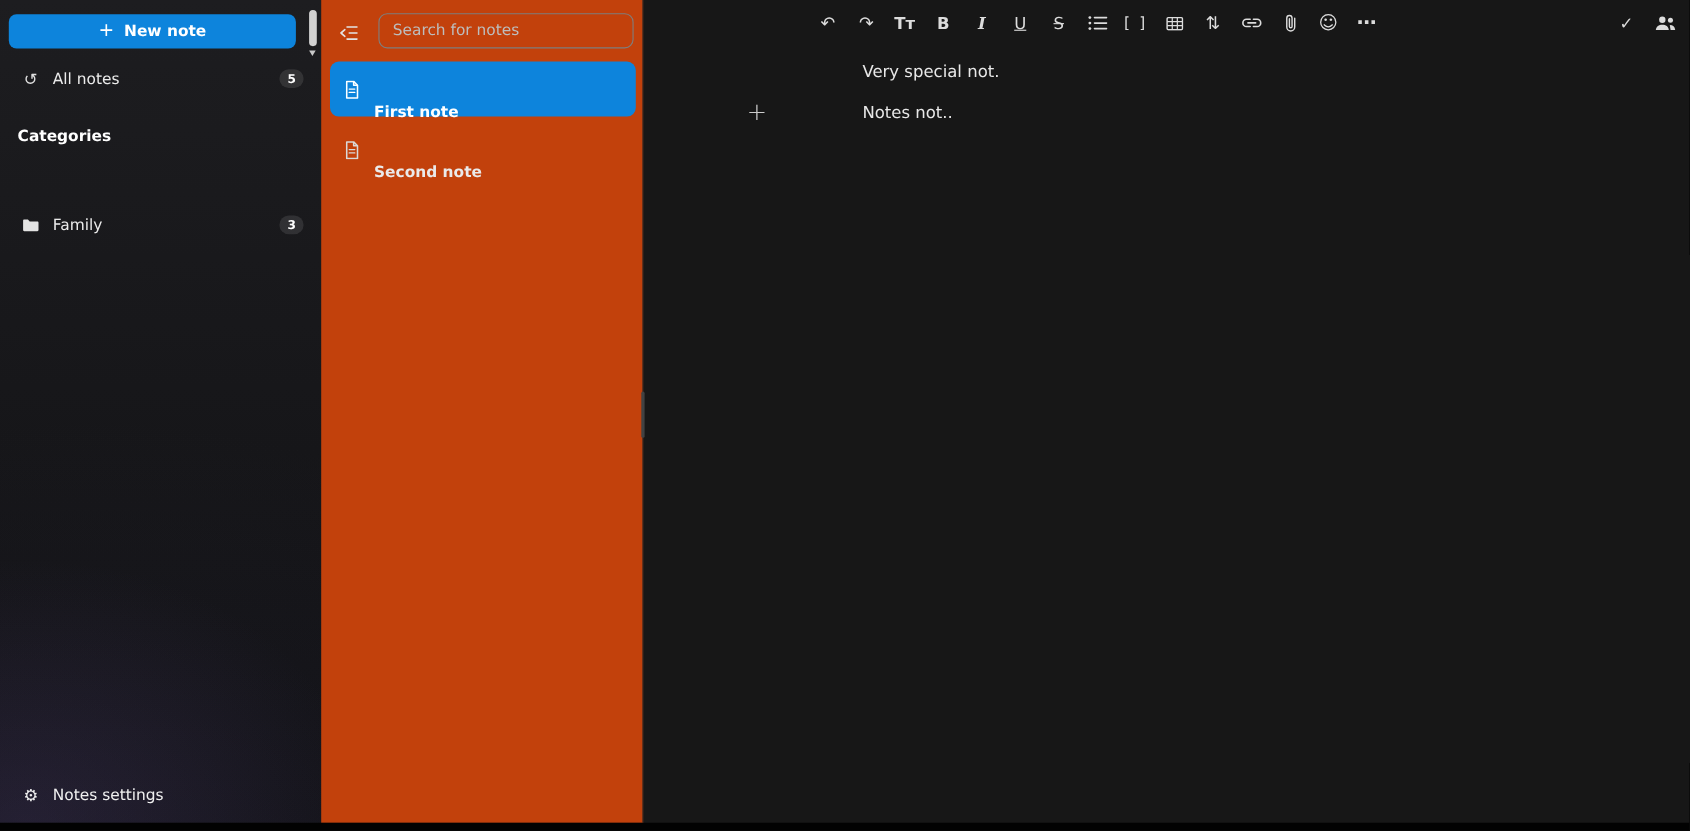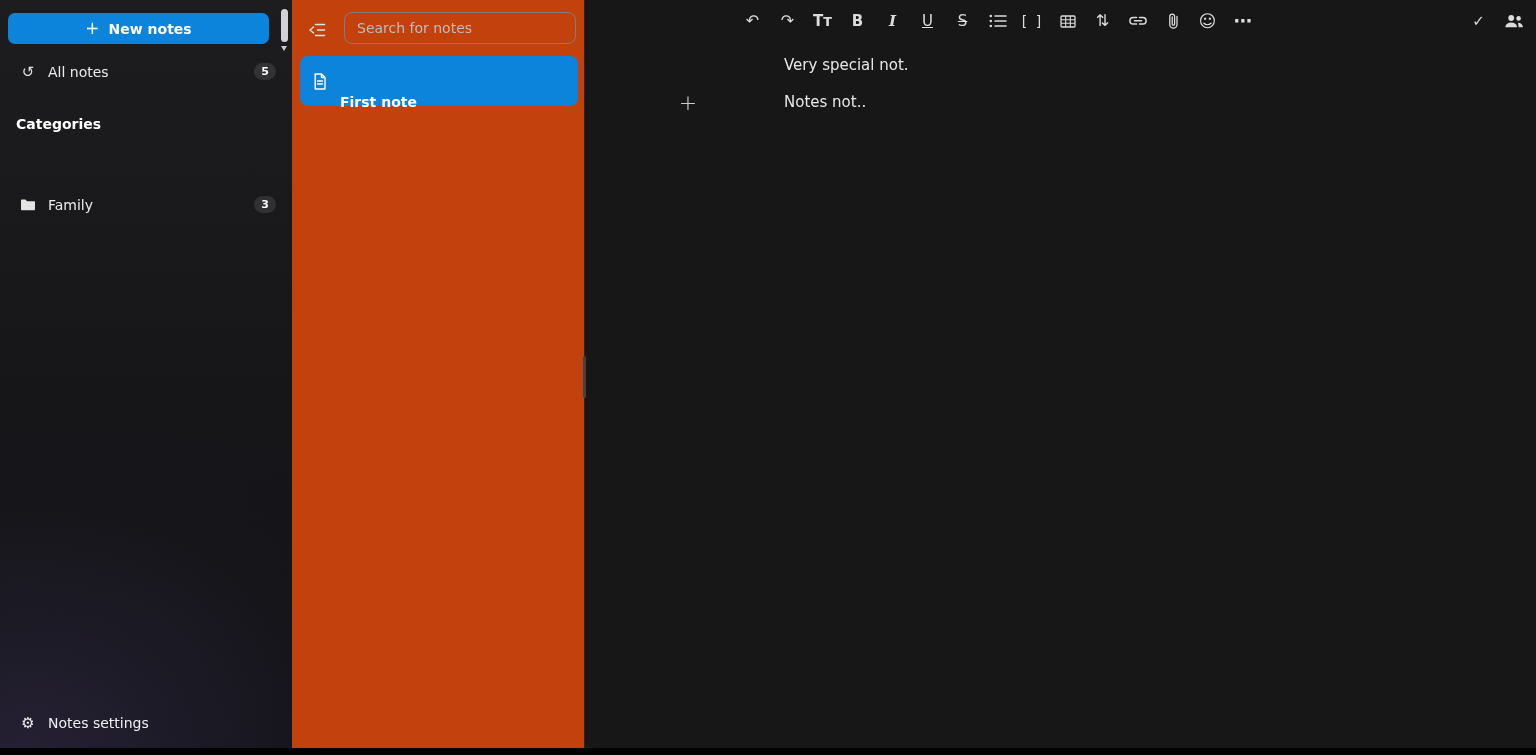--- a/index.html
+++ b/index.html
@@ -77,21 +77,21 @@
   svg{display:block;}
 </style>
 </head>
 <body>
 
 <div class="app">
 
   <aside class="sidebar">
     <button class="new-note">
       <span class="plusg">+</span>
-      <span>New notes</span>
+      <span>New note</span>
     </button>
     <div class="sb-scroll"></div>
     <div class="sb-arrow"></div>
 
     <div class="sb-item row-all">
       <span class="sb-ic">↺</span>
       <span>All notes</span>
       <span class="badge">5</span>
     </div>
 
@@ -128,20 +128,30 @@
       <span class="nicon">
         <svg width="14" height="17" viewBox="0 0 14 17">
             <path d="M2.2 1h6.3L12 4.5V16H2.2z" fill="none" stroke="currentColor" stroke-width="1.4" stroke-linejoin="round"></path>
             <path d="M8.5 1v3.5H12" fill="none" stroke="currentColor" stroke-width="1.4" stroke-linejoin="round"></path>
             <path d="M4.5 8h5M4.5 11h5" stroke="currentColor" stroke-width="1.3" stroke-linecap="round"></path>
           </svg>
       </span>
       <span class="ntitle">First note</span>
     </div>
 
+    <div class="note-item n2">
+      <span class="nicon">
+        <svg width="14" height="17" viewBox="0 0 14 17">
+            <path d="M2.2 1h6.3L12 4.5V16H2.2z" fill="none" stroke="currentColor" stroke-width="1.4" stroke-linejoin="round"></path>
+            <path d="M8.5 1v3.5H12" fill="none" stroke="currentColor" stroke-width="1.4" stroke-linejoin="round"></path>
+            <path d="M4.5 8h5M4.5 11h5" stroke="currentColor" stroke-width="1.3" stroke-linecap="round"></path>
+          </svg>
+      </span>
+      <span class="ntitle">Second note</span>
+    </div>
   </section>
 
   <section class="editor">
     <div class="toolbar">
       <button class="tb">
           <span class="g g-arrow">↶</span>
         </button>
       <button class="tb">
           <span class="g g-arrow">↷</span>
         </button>

